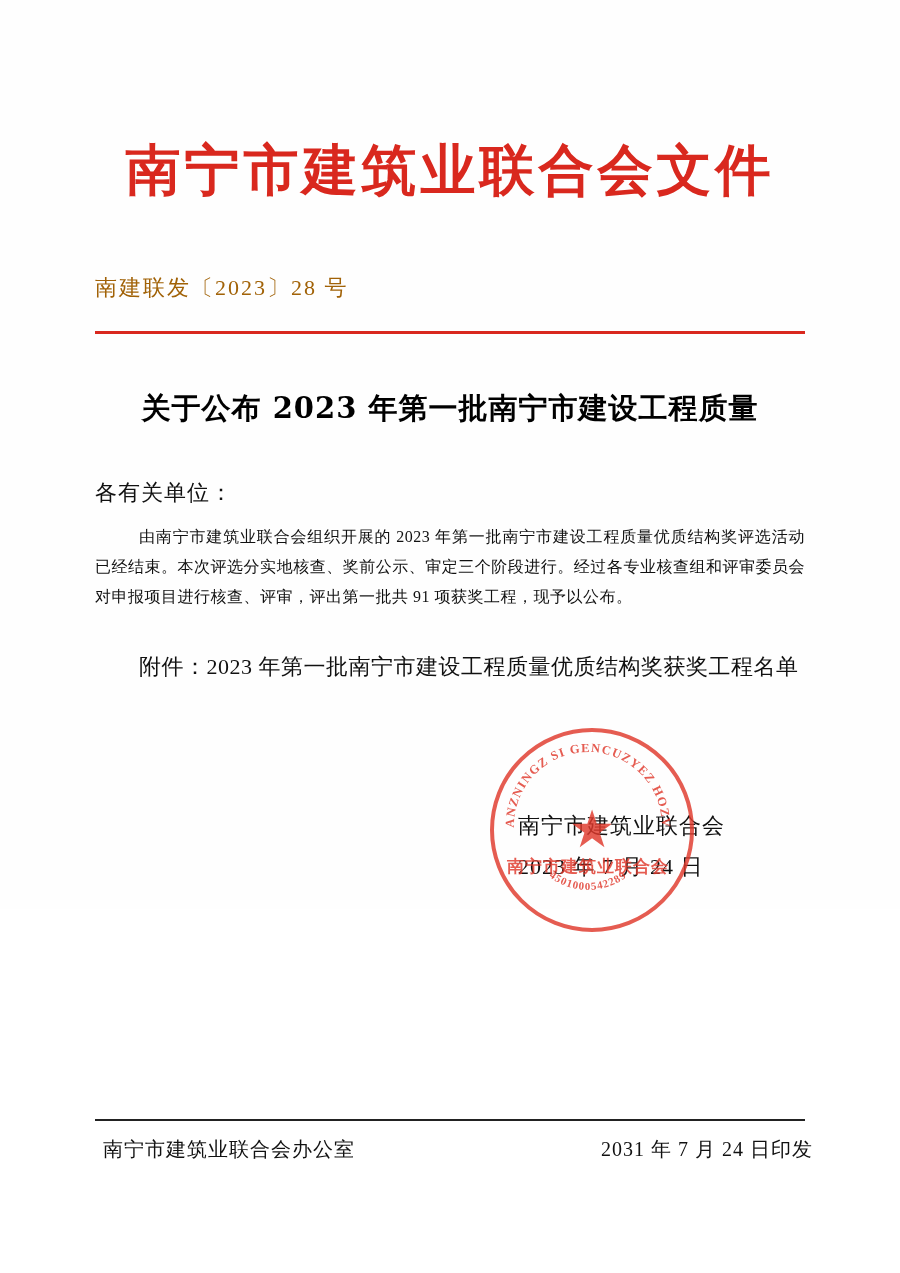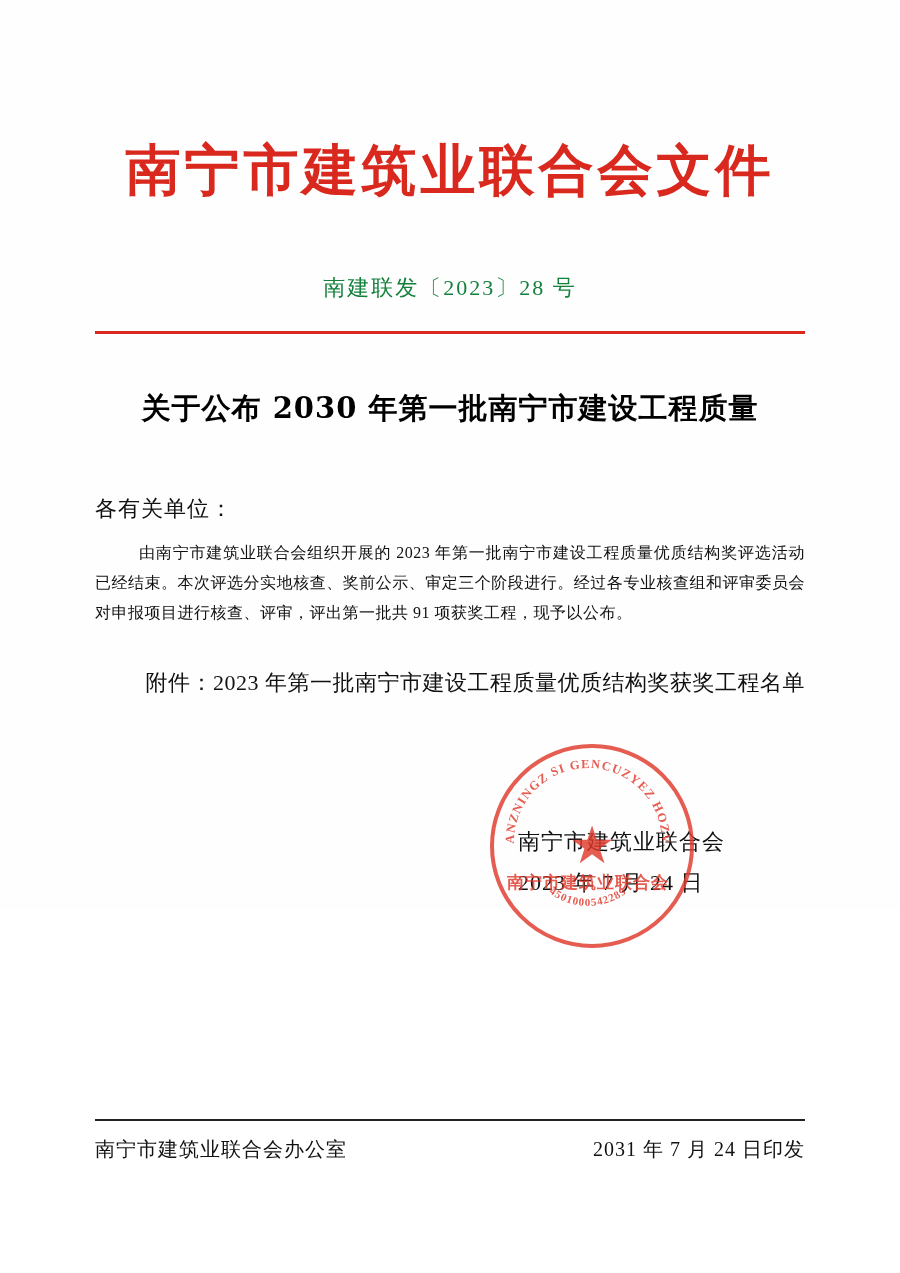--- a/index.html
+++ b/index.html
@@ -37,25 +37,24 @@
     color: #d9281e;
     font-family: "DejaVu Serif", "Liberation Serif", serif;
     font-weight: 700;
     font-size: 55px;
     letter-spacing: 4px;
     line-height: 1.1;
     white-space: nowrap;
   }
 
   .doc-number {
-    text-align: center;
     margin-top: 72px;
     font-size: 22px;
     letter-spacing: 2px;
-    color: #15803d;
+    color: #a16207;
   }
 
   .red-rule {
     margin-top: 28px;
     height: 3px;
     background: #d9281e;
     width: 100%;
   }
 
   
@@ -66,42 +65,41 @@
     font-weight: 700;
     line-height: 1.55;
     letter-spacing: 1px;
     color: #000;
     font-family: "DejaVu Serif", "Liberation Serif", serif;
   }
   .title .line2 { display: block; }
 
   
   .salutation {
-    margin-top: 64px;
+    margin-top: 48px;
     font-size: 22px;
     letter-spacing: 1px;
     color: #111;
   }
   .para {
     margin-top: 14px;
     font-size: 16px;
     line-height: 1.85;
     text-align: justify;
     letter-spacing: 0.5px;
     text-indent: 44px;
     color: #111;
   }
   .attachment {
     margin-top: 36px;
     font-size: 22px;
     line-height: 1.85;
     letter-spacing: 0.5px;
     text-indent: 44px;
     color: #111;
-    text-align: right;
   }
 
   
   .sign-block {
     position: relative;
     margin-top: 40px;
     height: 200px;
   }
   .sign-lines {
     position: absolute;
@@ -146,21 +144,21 @@
   .footer-rule {
     position: absolute;
     left: 0;
     bottom: 152px;
     width: 100%;
     height: 2px;
     background: #222;
   }
   .footer {
     position: absolute;
-    left: 0;
+    left: 8px;
     bottom: 110px;
     width: 100%;
     display: flex;
     justify-content: space-between;
     font-size: 20px;
     letter-spacing: 1px;
     color: #111;
   }
 </style>
 </head>
@@ -169,21 +167,21 @@
 <div class="page">
   <div class="doc-body">
 
     <div class="masthead">南宁市建筑业联合会文件</div>
 
     <div class="doc-number">南建联发〔2023〕28 号</div>
 
     <div class="red-rule"></div>
 
     <div class="title">
-      <span>关于公布 2030 年第一批南宁市建设工程质量</span>
+      <span>关于公布 2023 年第一批南宁市建设工程质量</span>
     </div>
 
     <div class="salutation">各有关单位：</div>
 
     <div class="para">由南宁市建筑业联合会组织开展的 2023 年第一批南宁市建设工程质量优质结构奖评选活动已经结束。本次评选分实地核查、奖前公示、审定三个阶段进行。经过各专业核查组和评审委员会对申报项目进行核查、评审，评出第一批共 91 项获奖工程，现予以公布。</div>
 
     <div class="attachment">附件：2023 年第一批南宁市建设工程质量优质结构奖获奖工程名单</div>
 
     <div class="sign-block">
 

